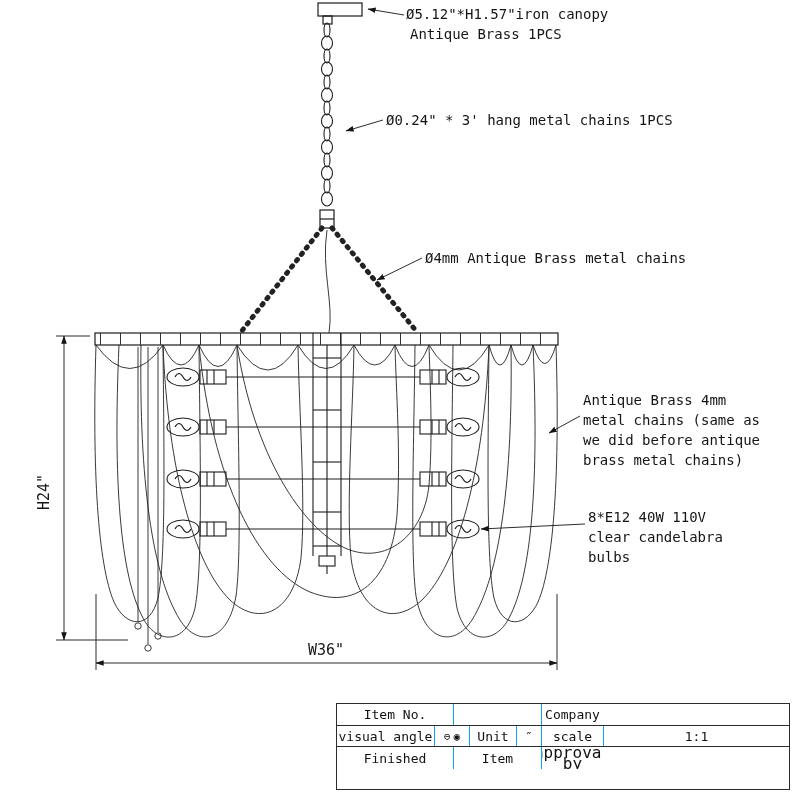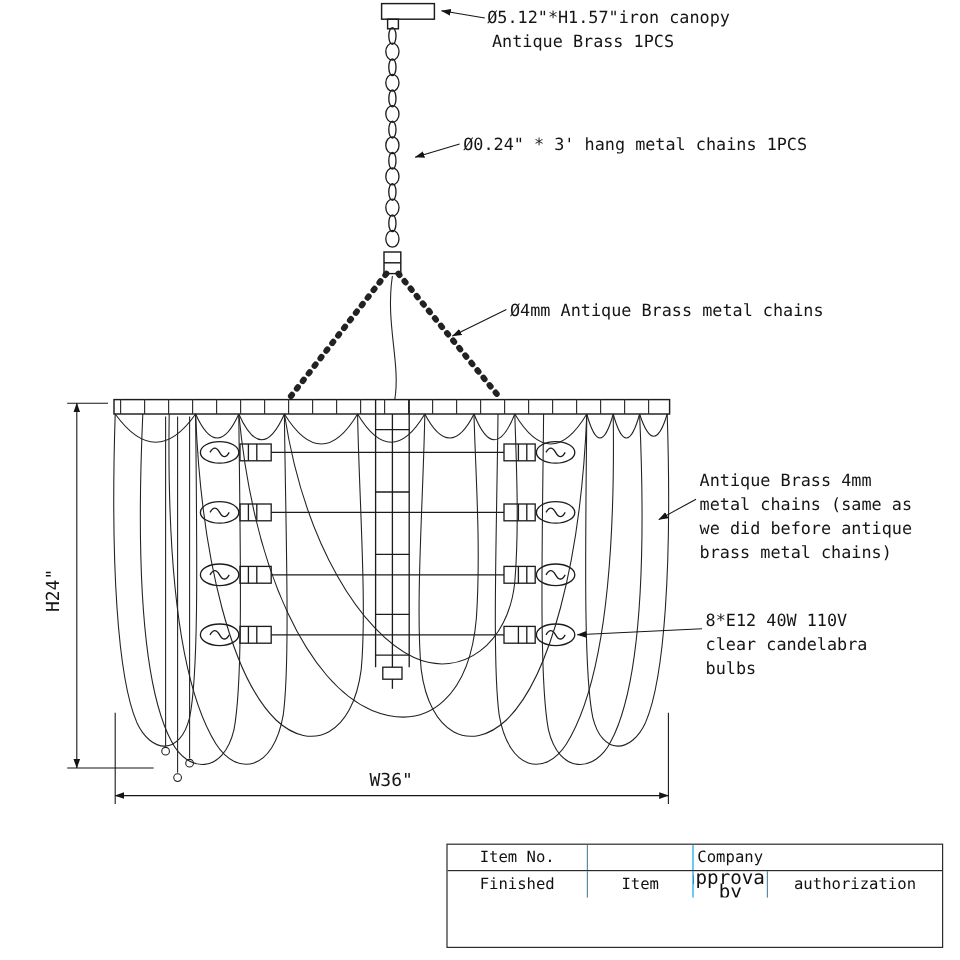--- a/index.html
+++ b/index.html
@@ -4,22 +4,22 @@
 <style>
   * { margin:0; padding:0; box-sizing:border-box; }
   html, body { width:800px; height:800px; background:#ffffff; }
   body { font-family:"DejaVu Sans Mono", monospace; color:#111; }
   .stage { position:relative; width:800px; height:800px; background:#fff; overflow:hidden; }
   svg.drawing { position:absolute; left:0; top:0; }
   svg text { font-family:"DejaVu Sans Mono", monospace; fill:#151515; }
   .ann { font-size:14px; }
   .dim { font-size:15px; }
 
-  .tblock { position:absolute; left:336px; top:703px; width:414px; height:87px;
-            border:1px solid #2b2b2b; font-size:13px; background:#fff;margin-left:36px; }
+  .tblock { position:absolute; left:336px; top:703px; width:454px; height:87px;
+            border:1px solid #2b2b2b; font-size:13px; background:#fff; }
   .trow { display:grid; border-top:1px solid #2b2b2b; }
   .trow:first-child { border-top:none; }
   .r1, .r2, .r3 { height:21px; }
   .r4 { height:23px; }
   .r1, .r2, .r4 { grid-template-columns:116px 88px 62px 1fr; }
   .r3 { grid-template-columns:97px 35px 47px 25px 62px 1fr; }
   .cell { border-left:1px solid #0ea5e9; display:flex; align-items:center; justify-content:center;
           overflow:hidden; white-space:nowrap; }
   .cell:first-child { border-left:none; }
   .approval { flex-direction:column; line-height:11px; font-size:16px; }
@@ -178,24 +178,34 @@
       <text class="ann" x="588" y="562">bulbs</text>
     </g>
   </svg>
 
   <div class="tblock">
     <div class="trow r1">
       <div class="cell">Item No.</div>
       <div class="cell"></div>
       <div class="cell">Company</div>
     </div>
+    <div class="trow r3">
+      <div class="cell">visual angle</div>
+      <div class="cell sym">
+        <span>⊖</span>
+        <span>◉</span>
+      </div>
+      <div class="cell">Unit</div>
+      <div class="cell">″</div>
+      <div class="cell">scale</div>
+      <div class="cell">1:1</div>
+    </div>
     <div class="trow r4">
       <div class="cell">Finished</div>
       <div class="cell">Item</div>
       <div class="cell approval">
         <span>approval</span>
         <span>by</span>
       </div>
-      <div class="cell">authorization</div>
     </div>
   </div>
 
 </div>
 
 </body></html>

